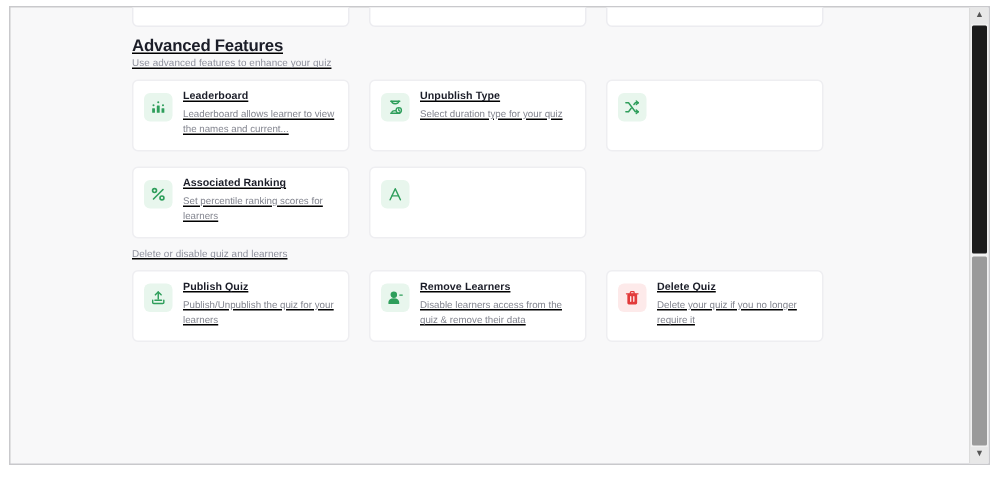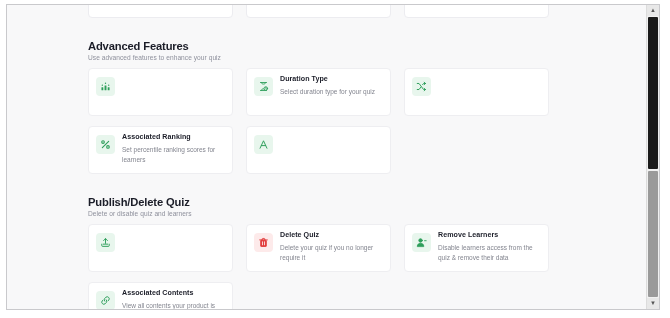--- a/index.html
+++ b/index.html
@@ -70,21 +70,21 @@
   .clipped-card {
     flex: 0 0 145px;
     height: 20px;
     background: #ffffff;
     border: 1px solid #ececf0;
     border-radius: 4px;
     overflow: hidden;
     position: relative;
   }
 
-  .section { margin-top: 22px; }
+  .section { margin-top: 7px; text-decoration: underline; }
   .section-title {
     font-size: 11.2px;
     font-weight: bold;
     color: #1b1d28;
     letter-spacing: -0.15px;
   }
   .section-sub {
     font-size: 6.6px;
     color: #8e909c;
     margin-top: 2px;
@@ -165,34 +165,38 @@
             <span class="card-icon">
               <svg width="11" height="11" viewBox="0 0 16 16" fill="none" stroke="#2e9e5b" stroke-width="1.5" stroke-linecap="round">
                 <circle cx="8" cy="3.2" r="1" fill="#2e9e5b" stroke="none"></circle>
                 <circle cx="3.4" cy="6" r="1" fill="#2e9e5b" stroke="none"></circle>
                 <circle cx="12.6" cy="6" r="1" fill="#2e9e5b" stroke="none"></circle>
                 <rect x="6.6" y="6.4" width="2.8" height="7" fill="#2e9e5b" stroke="none" rx="0.4"></rect>
                 <rect x="2.1" y="9" width="2.7" height="4.4" fill="#2e9e5b" stroke="none" rx="0.4"></rect>
                 <rect x="11.2" y="9" width="2.7" height="4.4" fill="#2e9e5b" stroke="none" rx="0.4"></rect>
               </svg>
             </span>
+            <div class="card-body">
+              <div class="card-title">Leaderboard</div>
+              <div class="card-desc">Leaderboard allows learner to view the names and current...</div>
+            </div>
           </div>
 
           <div class="card">
             <span class="card-icon">
               <svg width="11" height="11" viewBox="0 0 16 16" fill="none" stroke="#2e9e5b" stroke-width="1.3" stroke-linecap="round" stroke-linejoin="round">
                 <path d="M3.6 2.2h8.8M3.6 13.8h8.8"></path>
                 <path d="M4.6 2.2c0 3.2 6.8 3.2 6.8 0"></path>
                 <path d="M4.6 13.8c0-3.4 6.8-3.4 6.8 0"></path>
                 <circle cx="11.4" cy="10.9" r="2.6" fill="#e8f6ed"></circle>
                 <path d="M11.4 9.4v1.6l1.1 0.7"></path>
               </svg>
             </span>
             <div class="card-body">
-              <div class="card-title">Duration Type</div>
+              <div class="card-title">Unpublish Type</div>
               <div class="card-desc">Select duration type for your quiz</div>
             </div>
           </div>
 
           <div class="card">
             <span class="card-icon">
               <svg width="11" height="11" viewBox="0 0 16 16" fill="none" stroke="#2e9e5b" stroke-width="1.4" stroke-linecap="round" stroke-linejoin="round">
                 <path d="M1.8 3.6h2.6l6.6 8.8h2.9"></path>
                 <path d="M1.8 12.4h2.6l2.6-3.4"></path>
                 <path d="M9.6 5.3l1.4-1.7h2.9"></path>
@@ -222,77 +226,68 @@
                 <path d="M3 13.4L8 2.6l5 10.8"></path>
                 <path d="M4.9 9.6h6.2"></path>
               </svg>
             </span>
           </div>
 
         </div>
       </div>
 
       <div class="section">
-        <div class="section-title">Publish/Delete Quiz</div>
         <div class="section-sub">Delete or disable quiz and learners</div>
 
         <div class="grid">
 
           <div class="card">
             <span class="card-icon">
               <svg width="11" height="11" viewBox="0 0 16 16" fill="none" stroke="#2e9e5b" stroke-width="1.4" stroke-linecap="round" stroke-linejoin="round">
                 <path d="M8 2.4v6.8"></path>
                 <path d="M5.2 5.2L8 2.4l2.8 2.8"></path>
                 <path d="M2.6 10.4v2.2a1 1 0 0 0 1 1h8.8a1 1 0 0 0 1-1v-2.2"></path>
                 <path d="M4.8 10.4h6.4"></path>
               </svg>
             </span>
+            <div class="card-body">
+              <div class="card-title">Publish Quiz</div>
+              <div class="card-desc">Publish/Unpublish the quiz for your learners</div>
+            </div>
+          </div>
+
+          <div class="card">
+            <span class="card-icon">
+              <svg width="11" height="11" viewBox="0 0 16 16" fill="none" stroke="#2e9e5b" stroke-width="1.3" stroke-linecap="round" stroke-linejoin="round">
+                <circle cx="6.6" cy="5" r="2.5" fill="#2e9e5b" stroke="#2e9e5b"></circle>
+                <path d="M1.9 13.4c0-2.7 2.1-4.2 4.7-4.2s4.7 1.5 4.7 4.2z" fill="#2e9e5b" stroke="#2e9e5b"></path>
+                <path d="M12.4 5.4h2.4"></path>
+              </svg>
+            </span>
+            <div class="card-body">
+              <div class="card-title">Remove Learners</div>
+              <div class="card-desc">Disable learners access from the quiz &amp; remove their data</div>
+            </div>
           </div>
 
           <div class="card">
             <span class="card-icon danger">
               <svg width="11" height="11" viewBox="0 0 16 16" fill="none" stroke="#e23b3b" stroke-width="1.3" stroke-linecap="round" stroke-linejoin="round">
                 <path d="M2.4 4.2h11.2"></path>
                 <path d="M6.2 4.2V2.8a0.7 0.7 0 0 1 .7-.7h2.2a0.7 0.7 0 0 1 .7.7v1.4"></path>
                 <rect x="3.9" y="4.8" width="8.2" height="9" rx="0.8" fill="#e23b3b" stroke="#e23b3b"></rect>
                 <path d="M6.5 7v4.4M9.5 7v4.4" stroke="#fdeaea"></path>
               </svg>
             </span>
             <div class="card-body">
               <div class="card-title">Delete Quiz</div>
               <div class="card-desc">Delete your quiz if you no longer require it</div>
             </div>
           </div>
 
-          <div class="card">
-            <span class="card-icon">
-              <svg width="11" height="11" viewBox="0 0 16 16" fill="none" stroke="#2e9e5b" stroke-width="1.3" stroke-linecap="round" stroke-linejoin="round">
-                <circle cx="6.6" cy="5" r="2.5" fill="#2e9e5b" stroke="#2e9e5b"></circle>
-                <path d="M1.9 13.4c0-2.7 2.1-4.2 4.7-4.2s4.7 1.5 4.7 4.2z" fill="#2e9e5b" stroke="#2e9e5b"></path>
-                <path d="M12.4 5.4h2.4"></path>
-              </svg>
-            </span>
-            <div class="card-body">
-              <div class="card-title">Remove Learners</div>
-              <div class="card-desc">Disable learners access from the quiz &amp; remove their data</div>
-            </div>
-          </div>
-
-          <div class="card">
-            <span class="card-icon">
-              <svg width="11" height="11" viewBox="0 0 16 16" fill="none" stroke="#2e9e5b" stroke-width="1.45" stroke-linecap="round" stroke-linejoin="round">
-                <path d="M9.1 6.9a3 3 0 0 1 0 4.2l-1.7 1.7a3 3 0 0 1-4.2-4.2l1-1"></path>
-                <path d="M6.9 9.1a3 3 0 0 1 0-4.2l1.7-1.7a3 3 0 0 1 4.2 4.2l-1 1"></path>
-              </svg>
-            </span>
-            <div class="card-body">
-              <div class="card-title">Associated Contents</div>
-              <div class="card-desc">View all contents your product is associated with. Be it a bundle,...</div>
-            </div>
-          </div>
 
         </div>
       </div>
 
     </div>
 
     <div class="scrollbar">
       <div class="sb-arrow up">▲</div>
       <div class="sb-thumb"></div>
       <div class="sb-track-lower"></div>

